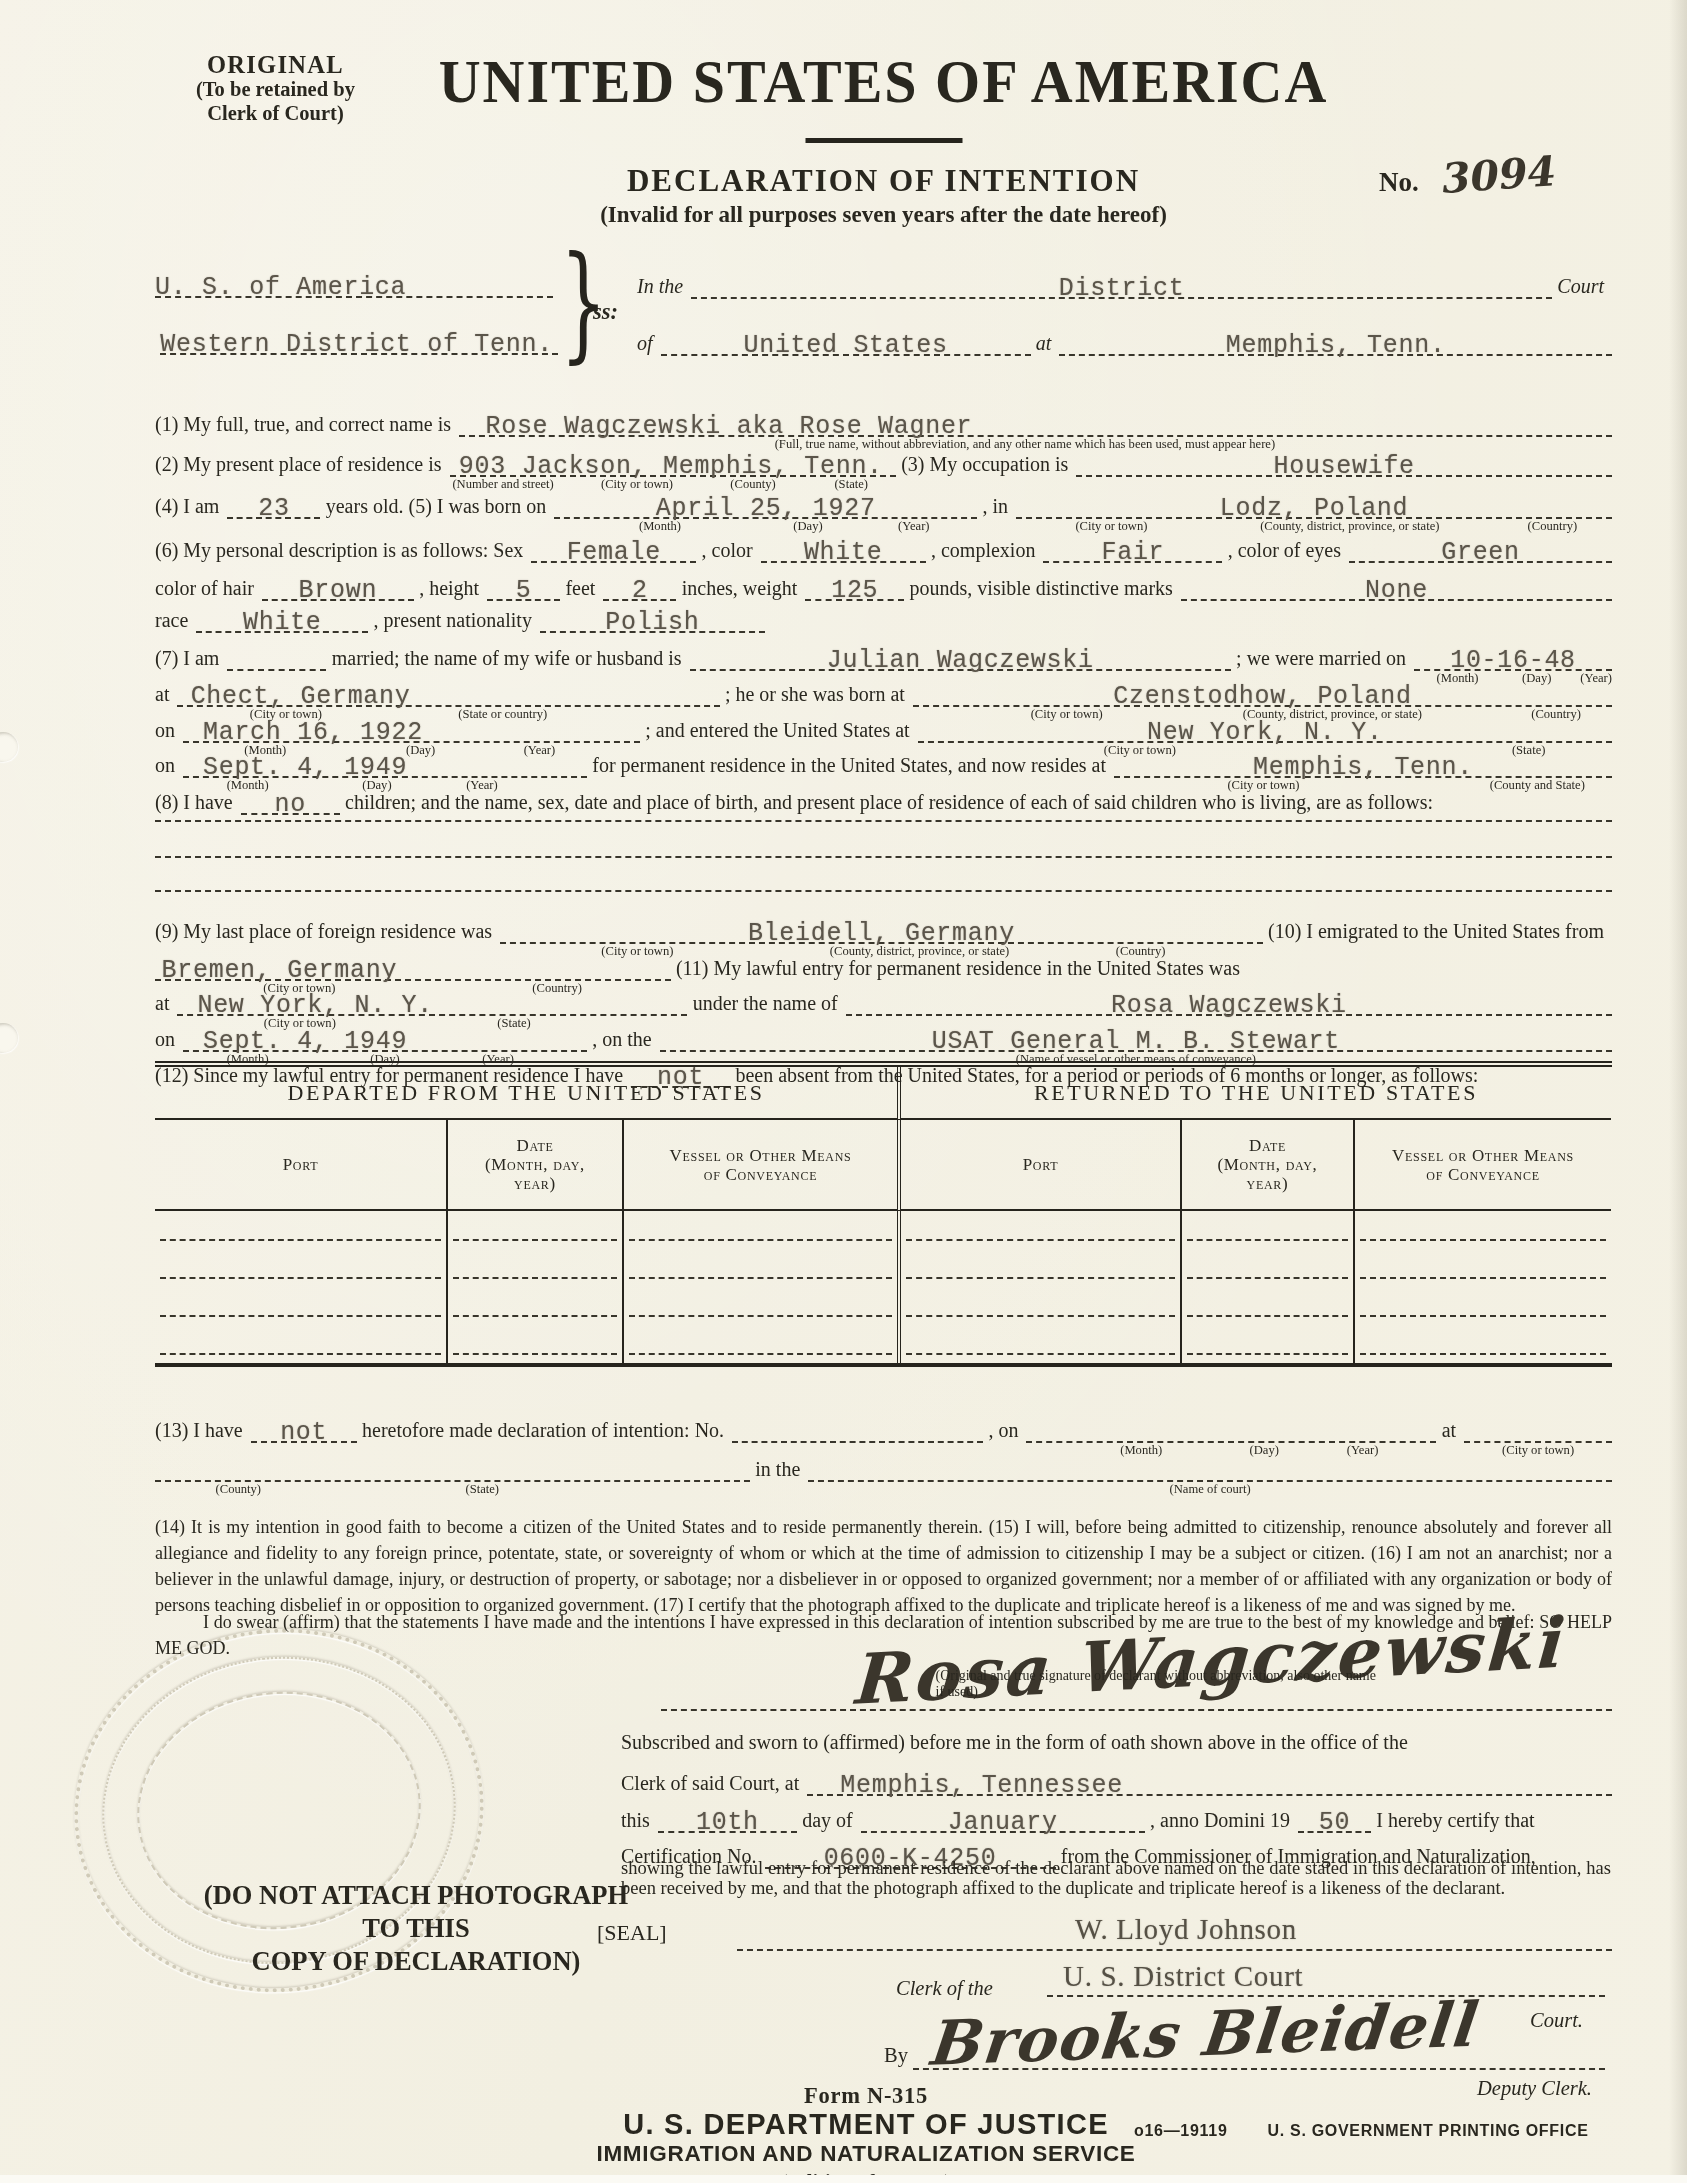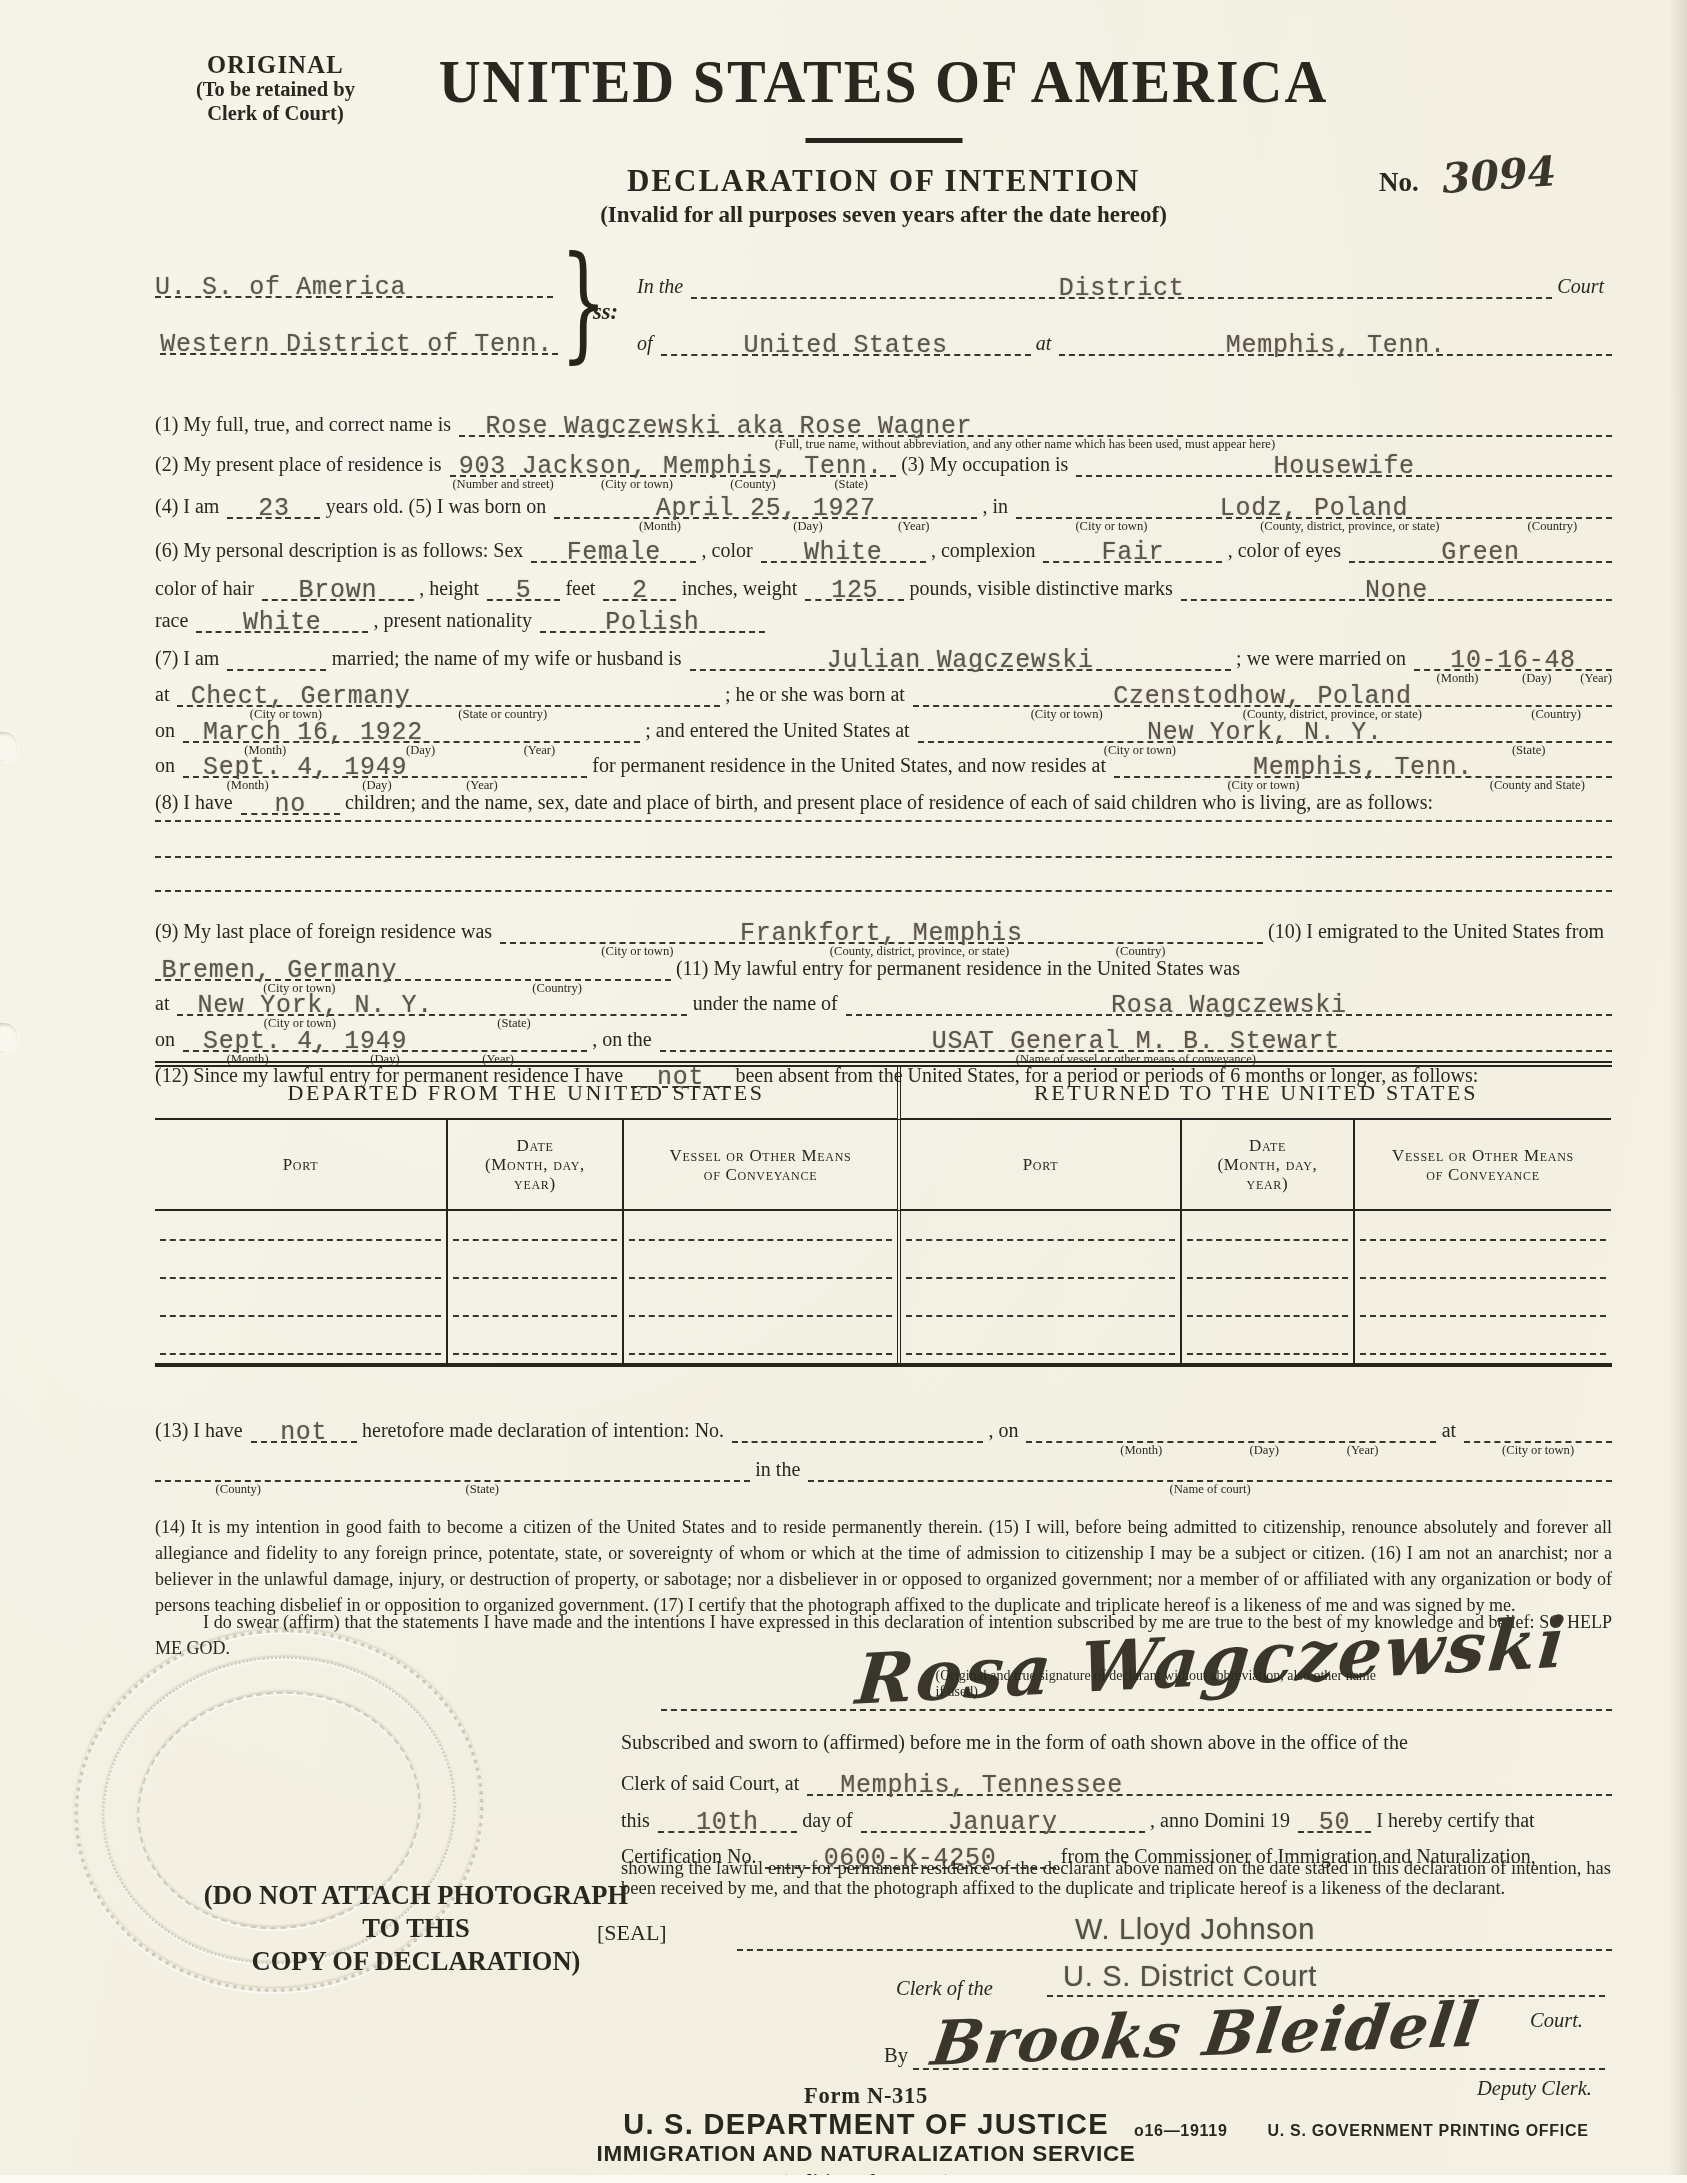--- a/index.html
+++ b/index.html
@@ -54,21 +54,21 @@
   .td{position:relative;}
   .td::after{content:"";position:absolute;left:5.3px;right:5.3px;bottom:8px;border-bottom:2px dashed #38352b;}
   
   .para{position:absolute;left:0;width:1457px;font-size:18px;line-height:26px;text-align:justify;white-space:normal;}
   .para.indent{text-indent:48px;}
   
   .cpara{position:absolute;font-size:18.5px;line-height:20px;text-align:justify;white-space:normal;}
   .sig-line{position:absolute;border-bottom:2px dashed #38352b;}
   .big-sig{position:absolute;font-size:69px;transform:rotate(-3deg) skewX(-8deg);letter-spacing:2.6px;}
   .by-sig{position:absolute;font-size:61px;transform:rotate(-2deg) skewX(-10deg);letter-spacing:1.3px;}
-  .typed-free{position:absolute;font-family:Liberation Sans, sans-serif;color:#555045;letter-spacing:0.7px;
+  .typed-free{position:absolute;font-family:Liberation Serif, serif;color:#555045;letter-spacing:0.7px;
      text-shadow:0 0 1.3px rgba(85,80,69,.45);}
   
   .seal{position:absolute;left:74px;top:1629px;width:410px;height:363px;transform:rotate(-6deg);}
   .ring{position:absolute;border-radius:50%;border:4px dotted rgba(172,164,140,.5);
      box-shadow:0 1.3px 1.3px rgba(255,255,255,.85), inset 0 1.3px 1.3px rgba(255,255,255,.85),
                 0 -1.3px 2px rgba(110,102,80,.22), inset 0 -1.3px 2px rgba(110,102,80,.22);}
   .r1{inset:0;}
   .r2{inset:28px;border-width:2.6px;}
   .r3{inset:63px;border-width:2.6px;border-style:dashed;}
   .donot{position:absolute;left:46px;top:1879px;width:430px;text-align:center;font-weight:bold;
@@ -313,21 +313,21 @@
     <div class="row" style="top:839px;">
         <div class="f grow blank"></div>
       </div>
     <div class="row" style="top:873px;">
         <div class="f grow blank"></div>
       </div>
 
     <div class="row" style="top:908px;">
       <span class="lbl first">(9) My last place of foreign residence was</span>
       <div class="f grow">
-        <span class="t">Frankfort, Memphis</span>
+        <span class="t">Bleidell, Germany</span>
         <span class="cap" style="left:18%;">(City or town)</span>
         <span class="cap" style="left:55%;">(County, district, province, or state)</span>
         <span class="cap" style="left:84%;">(Country)</span>
       </div>
       <span class="lbl">(10) I emigrated to the United States from</span>
     </div>
     <div class="row" style="top:945px;">
       <div class="f left" style="width:509px;padding-left:6.6px;">
         <span class="t">Bremen, Germany</span>
         <span class="cap" style="left:28%;">(City or town)</span>

